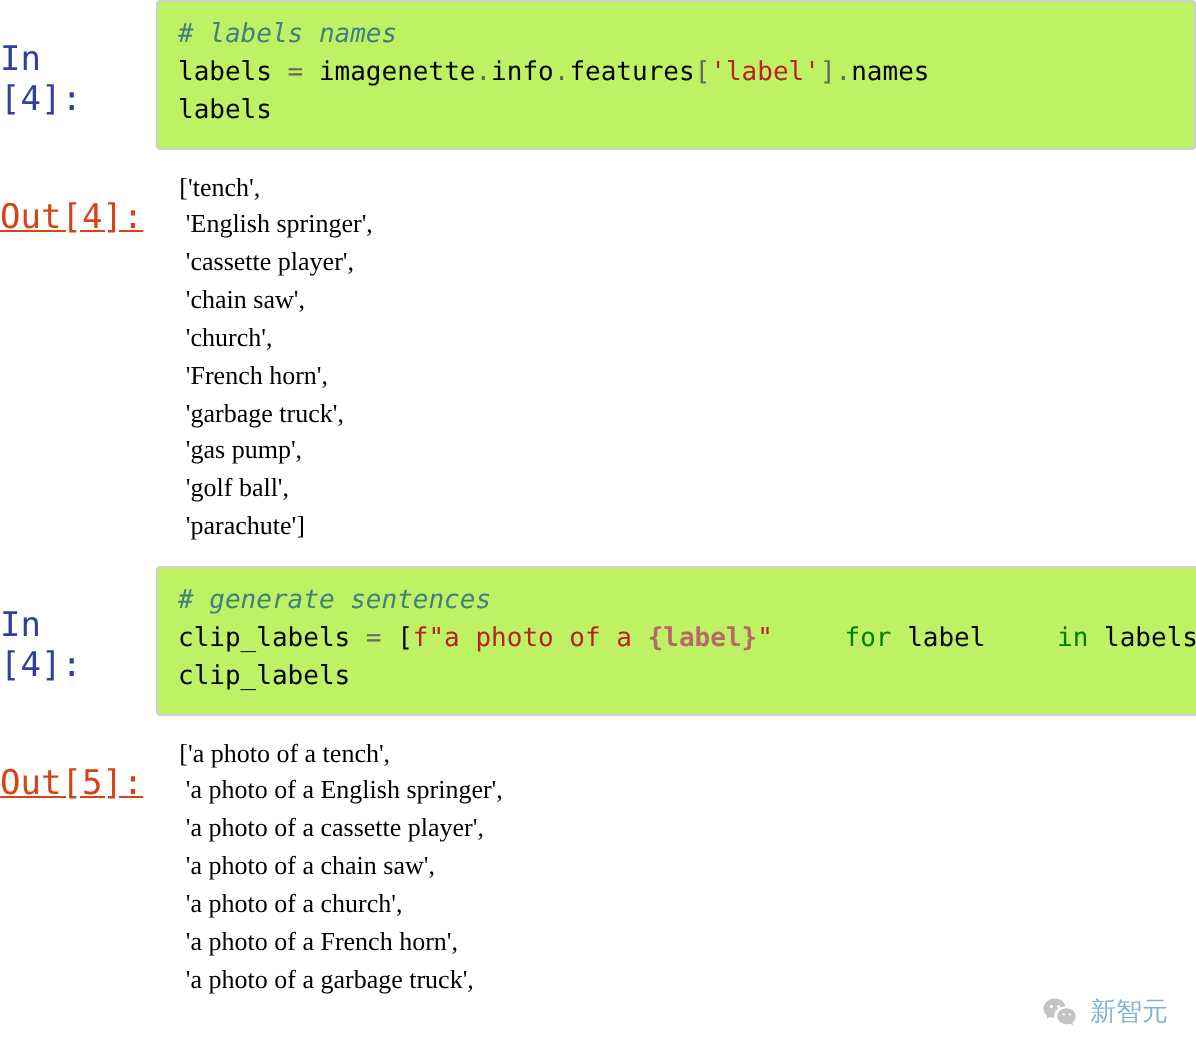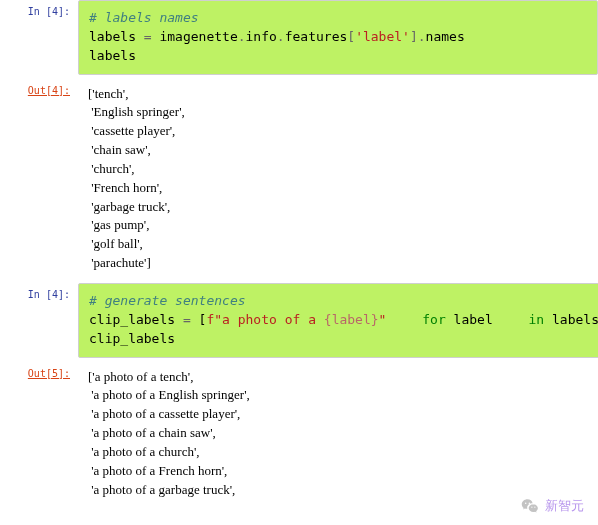--- a/index.html
+++ b/index.html
@@ -12,24 +12,23 @@
     color: #000;
     width: 598px;
   }
   .cell {
     display: flex;
     align-items: flex-start;
     margin-bottom: 4px;
   }
   .prompt {
     flex: 0 0 78px;
-    text-align: right;
-    padding: 6px 8px 0 0;
+    padding: 20px 8px 0 0;
     font-family: "DejaVu Sans Mono", monospace;
-    font-size: 10px;
+    font-size: 17px;
   }
   .prompt.in  { color: #303f9f; }
   .prompt.out { color: #d84315; text-decoration: underline; }
   .input-area {
     flex: 1;
     background: #bef264;
     border: 1px solid #cfcfcf;
     border-radius: 2px;
     padding: 8px 10px;
     white-space: pre;
@@ -41,32 +40,32 @@
     padding: 6px 10px;
     white-space: pre;
     font-family: Liberation Serif, serif;
     line-height: 1.45;
   }
   .c  { color: #408080; font-style: italic; }   
   .n  { color: #000; }                           
   .o  { color: #666; }                           
   .s  { color: #ba2121; }                        
   .sa { color: #ba2121; }                        
-  .si { color: #b86868; font-weight: normal; }     
+  .si { color: #b86868; font-weight: bold; }     
   .k  { color: #008000; font-weight: normal; margin-left: 28px; }     
   .watermark {
     position: fixed;
     right: 14px;
     bottom: 10px;
     display: flex;
     align-items: center;
     gap: 6px;
     opacity: 0.5;
     font-size: 13px;
-    color: #6d28d9;
+    color: #0369a1;
     font-family: sans-serif;
     pointer-events: none;
   }
   .watermark svg { display: block; }
 </style>
 </head>
 <body>
 
 <div class="cell">
   <div class="prompt in">In [4]:</div>

